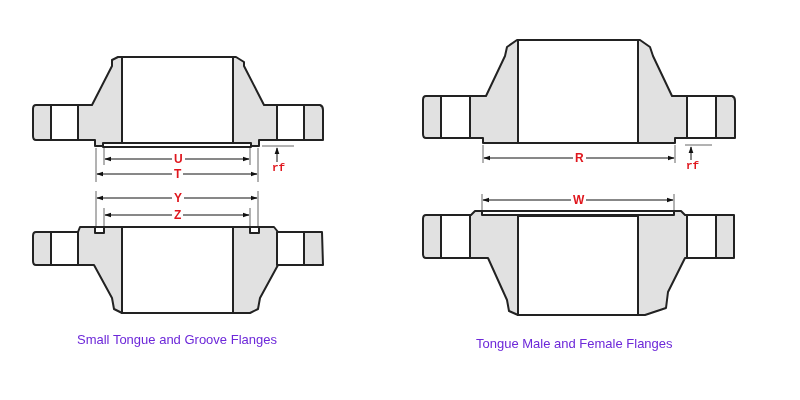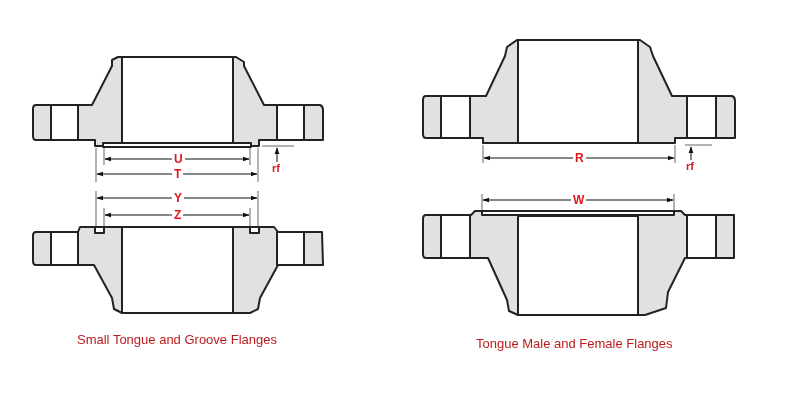--- a/index.html
+++ b/index.html
@@ -1,20 +1,20 @@
 <!DOCTYPE html>
 <html><head>
 <meta charset="utf-8">
 <style>
   html, body { margin: 0; padding: 0; background: #ffffff; }
   body { width: 800px; height: 400px; position: relative; overflow: hidden; font-family: "Liberation Sans", sans-serif; }
   svg { position: absolute; left: 0; top: 0; }
-  .caption { position: absolute; font-family: "Liberation Sans", sans-serif; color: #b91c1c; font-size: 13px; white-space: nowrap; }
+  .caption { position: absolute; font-family: "Liberation Sans", sans-serif; color: #6d28d9; font-size: 13px; white-space: nowrap; }
   .dim-label { position: absolute; font-family: "Liberation Sans", sans-serif; font-weight: bold; font-size: 12px; color: #e0161d; background: #ffffff; padding: 0 2px; line-height: 12px; }
-  .rf-label { position: absolute; font-family: Liberation Sans, sans-serif; font-weight: bold; font-size: 11px; color: #e0161d; line-height: 11px; }
+  .rf-label { position: absolute; font-family: Liberation Mono, monospace; font-weight: bold; font-size: 11px; color: #e0161d; line-height: 11px; }
 </style>
 </head>
 <body>
 
 <svg width="800" height="400" viewBox="0 0 800 400">
   <defs>
     <marker id="arr" viewBox="0 0 10 10" refX="9" refY="5" markerWidth="7" markerHeight="7" orient="auto-start-reverse">
       <path d="M0,1.5 L10,5 L0,8.5 z" fill="#111"></path>
     </marker>
   </defs>

